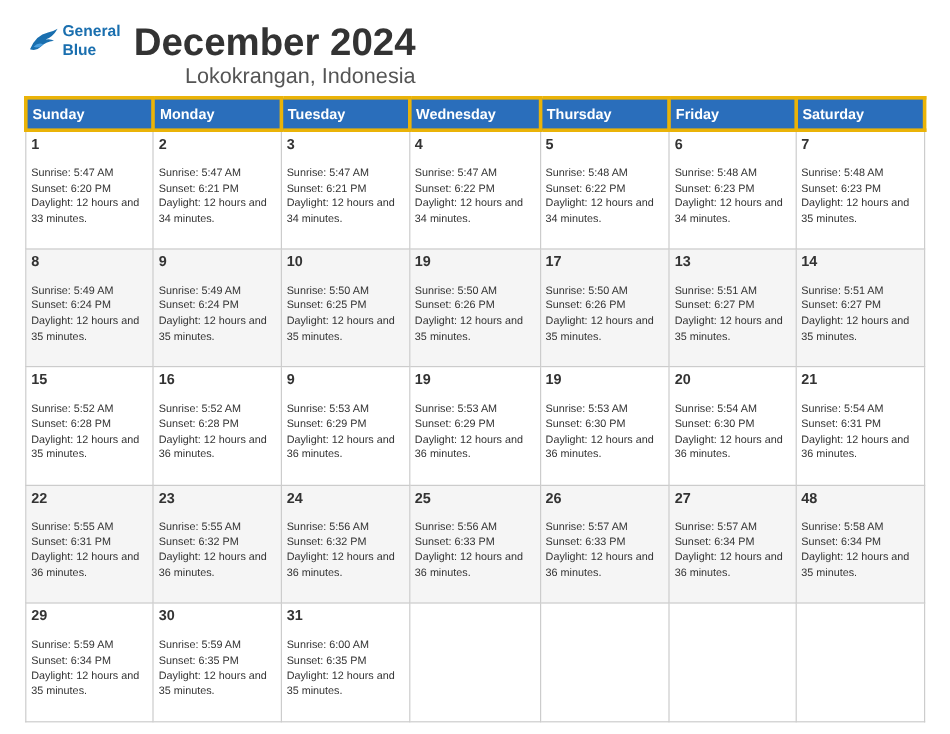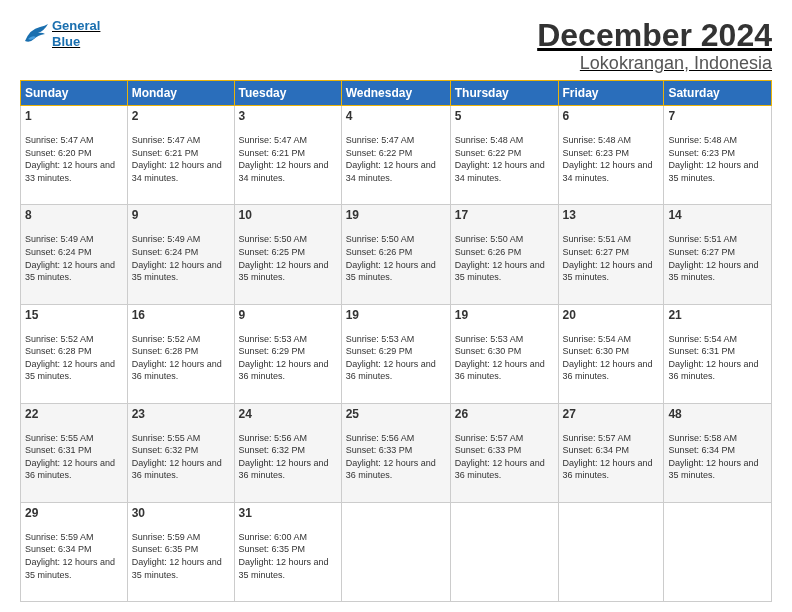--- a/index.html
+++ b/index.html
@@ -13,23 +13,21 @@
     .page {
       width: 792px;
       height: 612px;
       padding: 18px 20px 10px 20px;
       display: flex;
       flex-direction: column;
     }
     .header {
       display: flex;
       align-items: flex-start;
-      justify-content: space-between;
       margin-bottom: 6px;
-      text-decoration: underline;
     }
     .logo {
       display: flex;
       align-items: center;
       gap: 0;
     }
     .logo-text {
       font-size: 13px;
       font-weight: bold;
       color: #333;
@@ -62,21 +60,21 @@
       border-collapse: collapse;
       flex: 1;
     }
     .calendar th {
       background: #2a6ebb;
       color: #fff;
       font-size: 12px;
       font-weight: bold;
       padding: 5px 4px;
       text-align: left;
-      border: 1px solid #eab308;
+      border: 3px solid #eab308;
     }
     .calendar td {
       vertical-align: top;
       border: 1px solid #ccc;
       padding: 3px 4px;
       font-size: 9.5px;
       color: #333;
       width: 113px;
       height: 88px;
       background: #fff;

